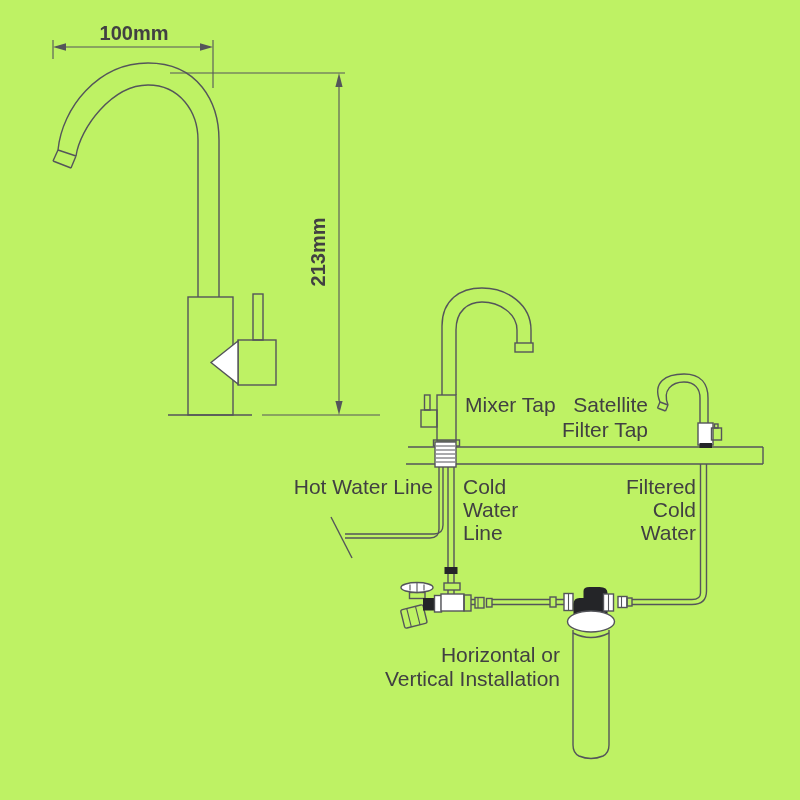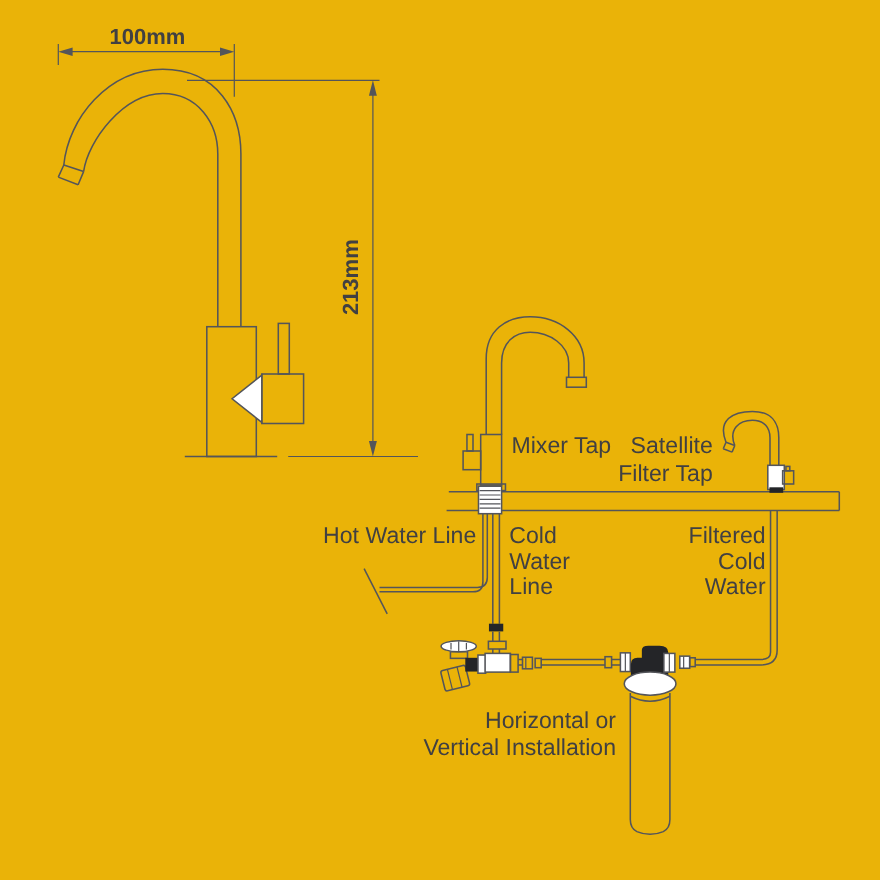--- a/index.html
+++ b/index.html
@@ -1,17 +1,17 @@
 <!DOCTYPE html>
 <html><head>
 <meta charset="utf-8">
 <style>
   html, body { margin: 0; padding: 0; background: #ffffff; }
   .frame {
-    width: 800px; height: 800px; position: relative; background: #eab308;
+    width: 800px; height: 800px; position: relative; background: #bef264;
     font-family: "Liberation Sans", sans-serif; overflow: hidden;
   }
   svg { display: block; }
   svg text {
     font-family: "Liberation Sans", sans-serif;
     fill: #414042;
     stroke: none;
   }
   .ln { stroke: #54555a; stroke-width: 1.4; fill: none; }
   .thin { stroke: #54555a; stroke-width: 1.1; fill: none; }

